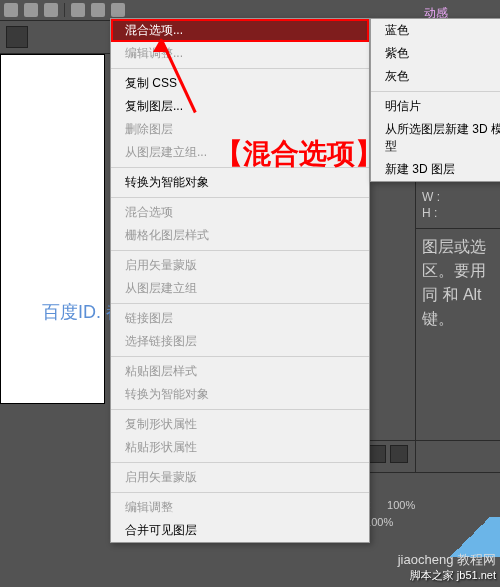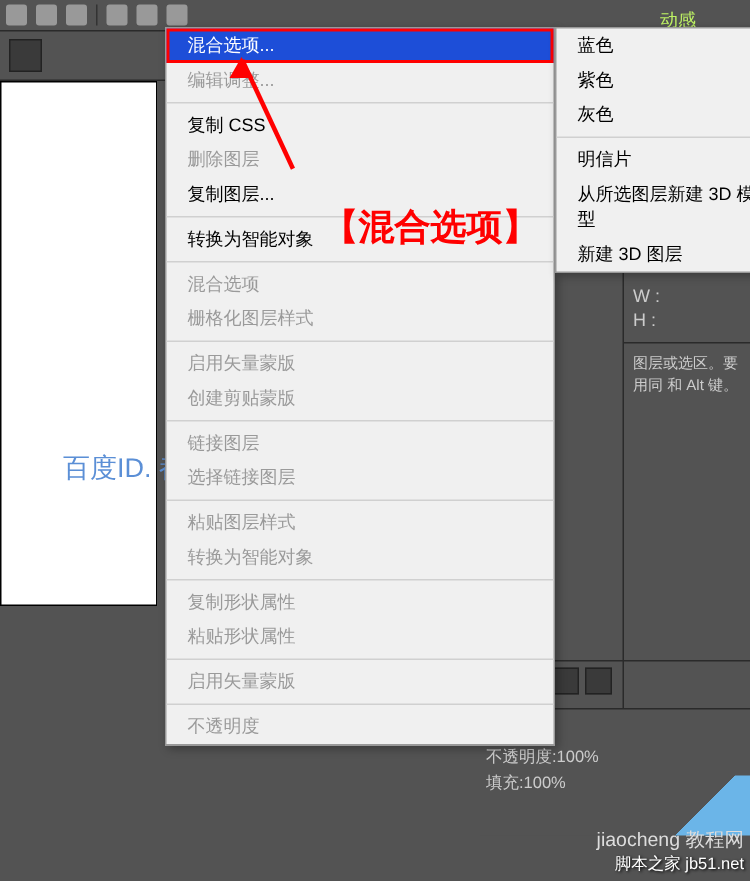--- a/index.html
+++ b/index.html
@@ -2,45 +2,45 @@
 <html><head>
 <meta charset="utf-8">
 <style>
 *{margin:0;padding:0;box-sizing:border-box;font-family:"Microsoft YaHei",sans-serif;font-size:12px;}
 body{background:#535353;width:500px;height:587px;overflow:hidden;position:relative;}
 .top-bar{height:20px;background:#535353;display:flex;align-items:center;padding:0 4px;gap:6px;}
 .top-bar .icon{width:14px;height:14px;background:#999;border-radius:2px;}
 .top-bar .sep{width:1px;height:14px;background:#333;}
 .tool-options{height:34px;background:#535353;border-top:1px solid #2a2a2a;border-bottom:1px solid #2a2a2a;display:flex;align-items:center;padding:0 6px;gap:8px;}
 .tool-options .tool-icon{width:22px;height:22px;background:#3a3a3a;border:1px solid #222;}
-.dyn{position:absolute;right:36px;top:5px;color:#bef264;}
+.dyn{position:absolute;right:52px;top:5px;color:#f0abfc;}
 .canvas-area{position:absolute;left:0;top:54px;width:105px;height:350px;background:#fff;border:1px solid #000;}
 .right-panels{position:absolute;right:0;top:54px;width:85px;bottom:30px;background:#535353;border-left:1px solid #2a2a2a;}
 .color-panel{padding:6px;border-bottom:1px solid #2a2a2a;}
 .color-row{display:flex;justify-content:space-between;color:#ccc;margin:2px 0;font-size:11px;}
 .swatch{width:24px;height:24px;background:#000;border:1px solid #666;margin:4px 0;}
 .dim-panel{padding:6px;border-bottom:1px solid #2a2a2a;}
-.hint{padding:6px;color:#ccc;font-size:10px;line-height:1.5;}
+.hint{padding:6px;color:#ccc;font-size:16px;line-height:1.5;}
 .panel-tabs{position:absolute;right:0;bottom:120px;width:180px;padding:4px;border-top:1px solid #2a2a2a;}
 .panel-tabs .icon-row{display:flex;gap:4px;}
 .panel-tabs .ic{width:18px;height:18px;background:#3a3a3a;border:1px solid #222;}
 .layers-panel{position:absolute;right:0;bottom:30px;width:180px;height:85px;background:#535353;border-top:1px solid #2a2a2a;padding:4px;}
-.lp-row{display:flex;align-items:center;gap:0;margin:2px 0;}
+.lp-row{display:flex;align-items:center;gap:16px;margin:2px 0;}
 .lp-label{color:#ccc;font-size:11px;}
 .lp-val{color:#ccc;font-size:11px;}
 .context-menu{position:absolute;left:110px;top:18px;width:260px;background:#f0f0f0;border:1px solid #999;box-shadow:2px 2px 6px rgba(0,0,0,0.3);z-index:10;}
 .cm-item{padding:3px 14px;color:#000;cursor:default;}
 .cm-item.disabled{color:#9a9a9a;}
-.cm-item.hl{background:#1d4ed8;color:#fff;border:2px solid red;padding:1px 12px;}
+.cm-item.hl{background:#7f1d1d;color:#fff;border:2px solid red;padding:1px 12px;}
 .cm-sep{height:1px;background:#d0d0d0;margin:3px 0;}
 .submenu-panel{position:absolute;left:370px;top:18px;width:156px;background:#f0f0f0;border:1px solid #999;box-shadow:2px 2px 6px rgba(0,0,0,0.3);z-index:10;}
 .arrow{position:absolute;left:160px;top:40px;z-index:20;}
 .arrow-line{position:absolute;width:3px;height:80px;background:red;transform:rotate(-25deg);transform-origin:top;}
 .arrow-head{position:absolute;top:-2px;left:-7px;width:0;height:0;border-left:8px solid transparent;border-right:8px solid transparent;border-bottom:14px solid red;}
-.annotation{position:absolute;left:215px;top:135px;color:red;font-size:24px;font-weight:bold;z-index:15;}
+.annotation{position:absolute;left:215px;top:135px;color:red;font-size:28px;font-weight:bold;z-index:15;}
 .baidu-id{position:absolute;left:42px;top:300px;color:#5b8fd6;font-size:18px;z-index:5;}
 .watermark{position:absolute;right:4px;bottom:4px;color:#fff;font-size:11px;text-shadow:1px 1px 2px #000;}
 .wm2{position:absolute;right:4px;bottom:18px;color:#ddd;font-size:13px;}
 .corner{position:absolute;right:0;bottom:30px;width:60px;height:40px;background:linear-gradient(135deg,transparent 50%,#6bb5e8 50%);}
 </style>
 </head>
 <body>
 
 <div class="top-bar">
   <div class="icon"></div>
@@ -112,43 +112,45 @@
     <span class="lp-label">填充:</span>
     <span class="lp-val">100%</span>
   </div>
 </div>
 
 <div class="context-menu">
   <div class="cm-item hl">混合选项...</div>
   <div class="cm-item disabled">编辑调整...</div>
   <div class="cm-sep"></div>
   <div class="cm-item">复制 CSS</div>
+  <div class="cm-item">复制图层...</div>
   <div class="cm-item disabled">删除图层</div>
-  <div class="cm-item">复制图层...</div>
+  <div class="cm-item disabled">从图层建立组...</div>
   <div class="cm-sep"></div>
   <div class="cm-item">转换为智能对象</div>
   <div class="cm-sep"></div>
   <div class="cm-item disabled">混合选项</div>
   <div class="cm-item disabled">栅格化图层样式</div>
   <div class="cm-sep"></div>
   <div class="cm-item disabled">启用矢量蒙版</div>
-  <div class="cm-item disabled">创建剪贴蒙版</div>
+  <div class="cm-item disabled">从图层建立组</div>
   <div class="cm-sep"></div>
   <div class="cm-item disabled">链接图层</div>
   <div class="cm-item disabled">选择链接图层</div>
   <div class="cm-sep"></div>
   <div class="cm-item disabled">粘贴图层样式</div>
   <div class="cm-item disabled">转换为智能对象</div>
   <div class="cm-sep"></div>
   <div class="cm-item disabled">复制形状属性</div>
   <div class="cm-item disabled">粘贴形状属性</div>
   <div class="cm-sep"></div>
   <div class="cm-item disabled">启用矢量蒙版</div>
   <div class="cm-sep"></div>
-  <div class="cm-item disabled">不透明度</div>
+  <div class="cm-item disabled">编辑调整</div>
+  <div class="cm-item">合并可见图层</div>
 
 </div>
 
 <div class="submenu-panel">
   <div class="cm-item">蓝色</div>
   <div class="cm-item">紫色</div>
   <div class="cm-item">灰色</div>
   <div class="cm-sep"></div>
   <div class="cm-item">明信片</div>
   <div class="cm-item">从所选图层新建 3D 模型</div>

